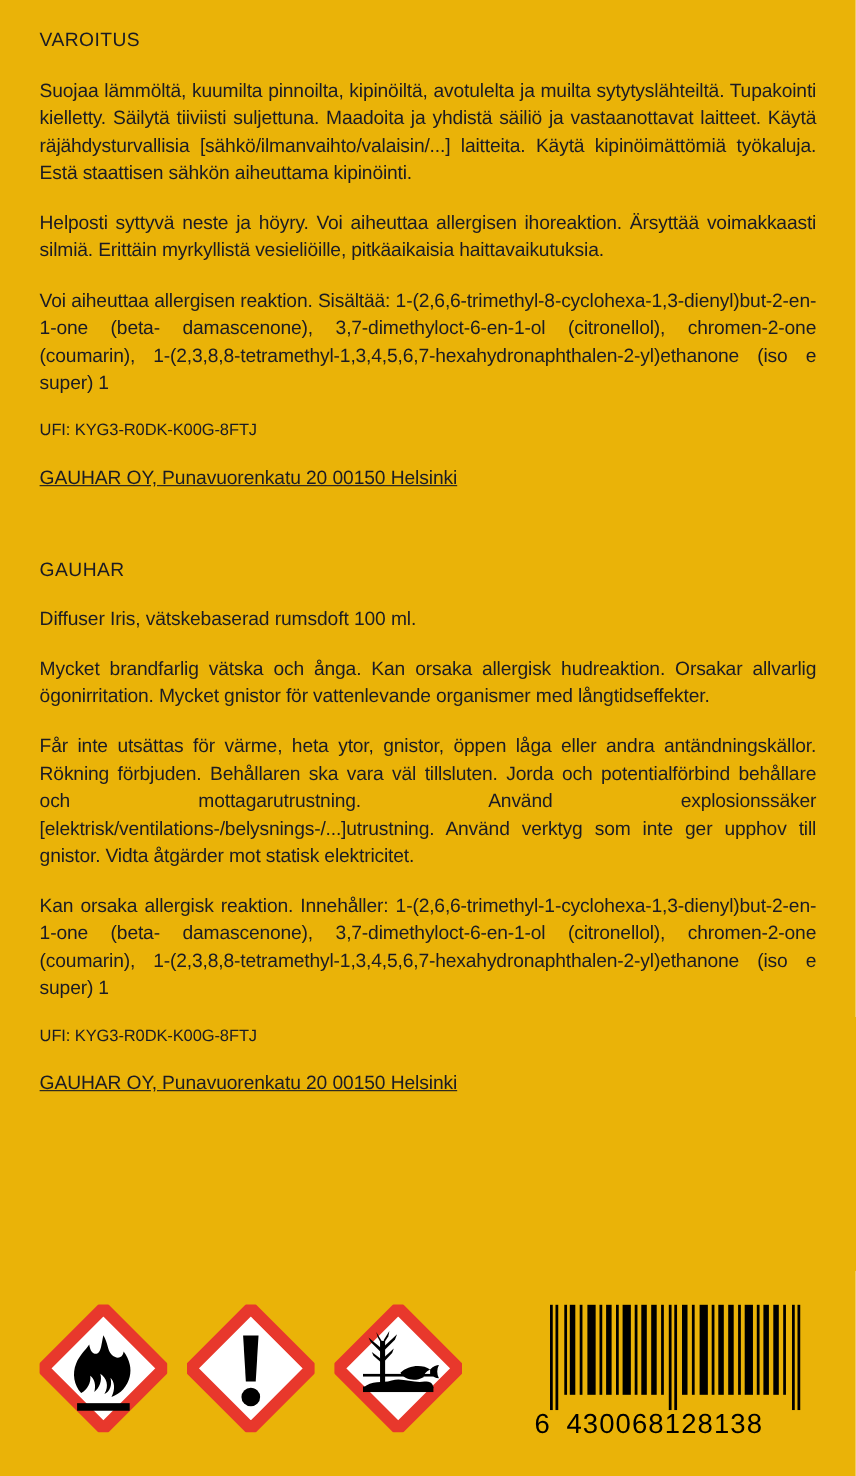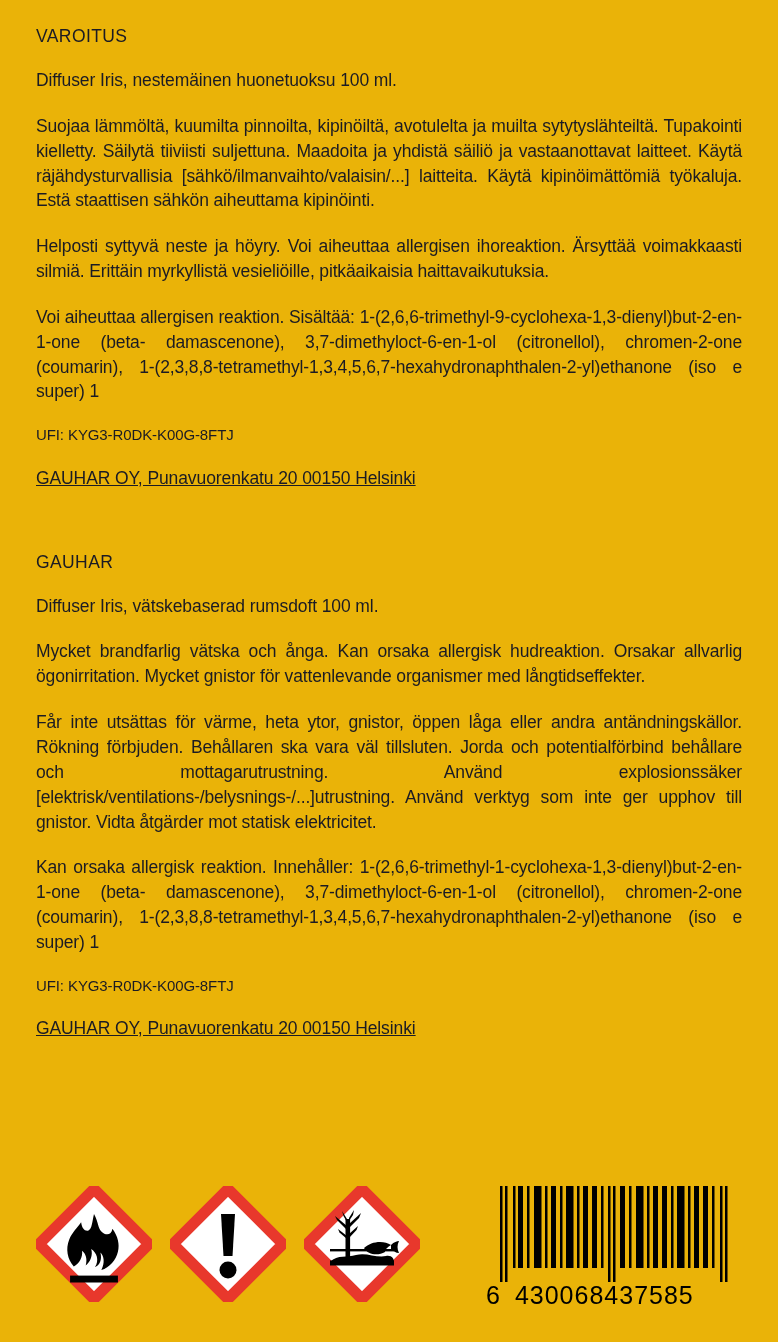--- a/index.html
+++ b/index.html
@@ -119,24 +119,23 @@
 </style>
 </head>
 <body>
 
 <div class="label-page">
 
   <div class="text-column">
 
     <div class="lang-block">
       <div class="signal-word">VAROITUS</div>
-      <div class="product-line">Diffuser Iris, nestemäinen huonetuoksu 100 ml.</div>
       <div class="para">Suojaa lämmöltä, kuumilta pinnoilta, kipinöiltä, avotulelta ja muilta sytytyslähteiltä. Tupakointi kielletty. Säilytä tiiviisti suljettuna. Maadoita ja yhdistä säiliö ja vastaanottavat laitteet. Käytä räjähdysturvallisia [sähkö/ilmanvaihto/valaisin/...] laitteita. Käytä kipinöimättömiä työkaluja. Estä staattisen sähkön aiheuttama kipinöinti.</div>
       <div class="para">Helposti syttyvä neste ja höyry. Voi aiheuttaa allergisen ihoreaktion. Ärsyttää voimakkaasti silmiä. Erittäin myrkyllistä vesieliöille, pitkäaikaisia haittavaikutuksia.</div>
-      <div class="para">Voi aiheuttaa allergisen reaktion. Sisältää: 1-(2,6,6-trimethyl-9-cyclohexa-1,3-dienyl)but-2-en-1-one (beta- damascenone), 3,7-dimethyloct-6-en-1-ol (citronellol), chromen-2-one (coumarin), 1-(2,3,8,8-tetramethyl-1,3,4,5,6,7-hexahydronaphthalen-2-yl)ethanone (iso e super) 1</div>
+      <div class="para">Voi aiheuttaa allergisen reaktion. Sisältää: 1-(2,6,6-trimethyl-8-cyclohexa-1,3-dienyl)but-2-en-1-one (beta- damascenone), 3,7-dimethyloct-6-en-1-ol (citronellol), chromen-2-one (coumarin), 1-(2,3,8,8-tetramethyl-1,3,4,5,6,7-hexahydronaphthalen-2-yl)ethanone (iso e super) 1</div>
       <div class="mono-line">UFI: KYG3-R0DK-K00G-8FTJ</div>
       <div class="company-line">GAUHAR OY, Punavuorenkatu 20 00150 Helsinki</div>
     </div>
 
     <div class="lang-gap"></div>
 
     <div class="lang-block">
       <div class="signal-word">GAUHAR</div>
       <div class="product-line">Diffuser Iris, vätskebaserad rumsdoft 100 ml.</div>
       <div class="para">Mycket brandfarlig vätska och ånga. Kan orsaka allergisk hudreaktion. Orsakar allvarlig ögonirritation. Mycket gnistor för vattenlevande organismer med långtidseffekter.</div>
@@ -246,17 +245,17 @@
         <rect x="219" y="0" width="5" height="82"></rect>
         <rect x="228" y="0" width="2.5" height="82"></rect>
 
         <rect x="236" y="0" width="2.5" height="96"></rect>
         <rect x="241" y="0" width="2.5" height="96"></rect>
       </g>
     </svg>
     <div class="barcode-digits">
       <span class="bc-lead">6</span>
       <span class="bc-left">430068</span>
-      <span class="bc-right">437585</span>
+      <span class="bc-right">128138</span>
     </div>
   </div>
 
 </div>
 
 </body></html>

